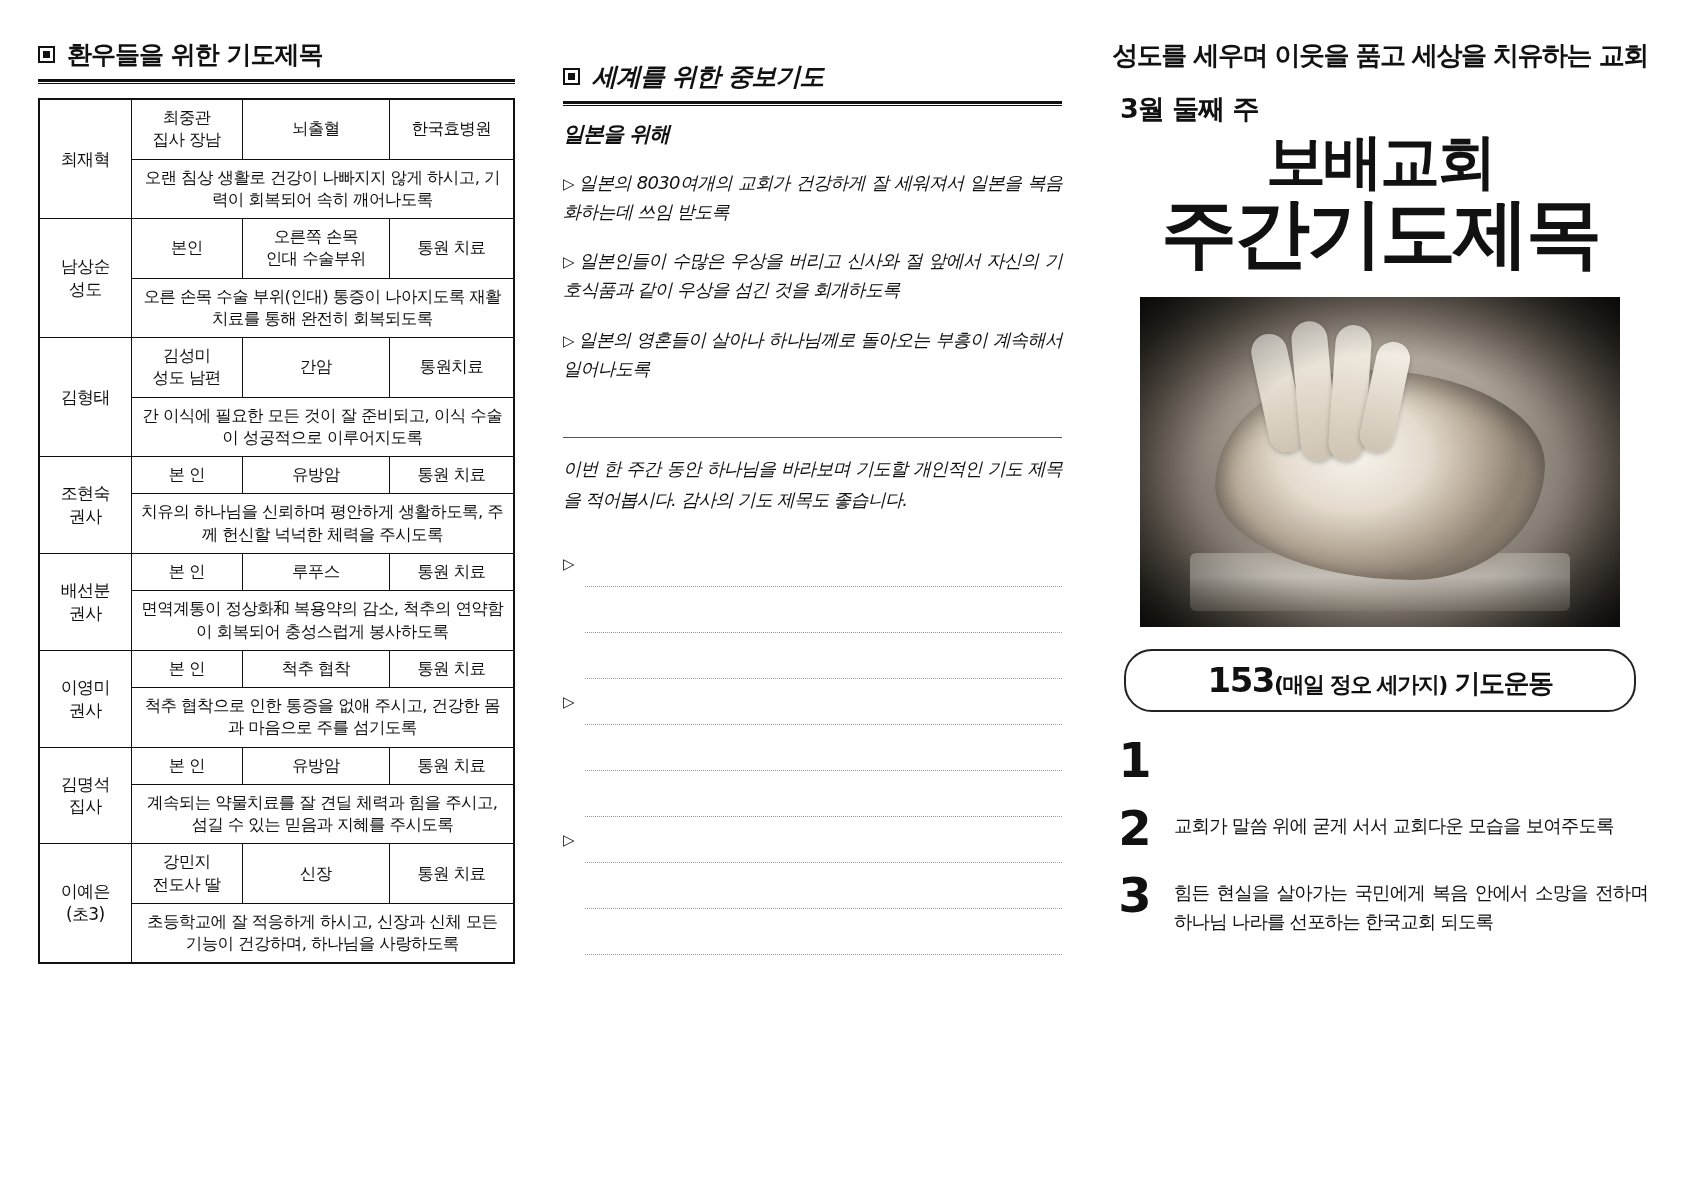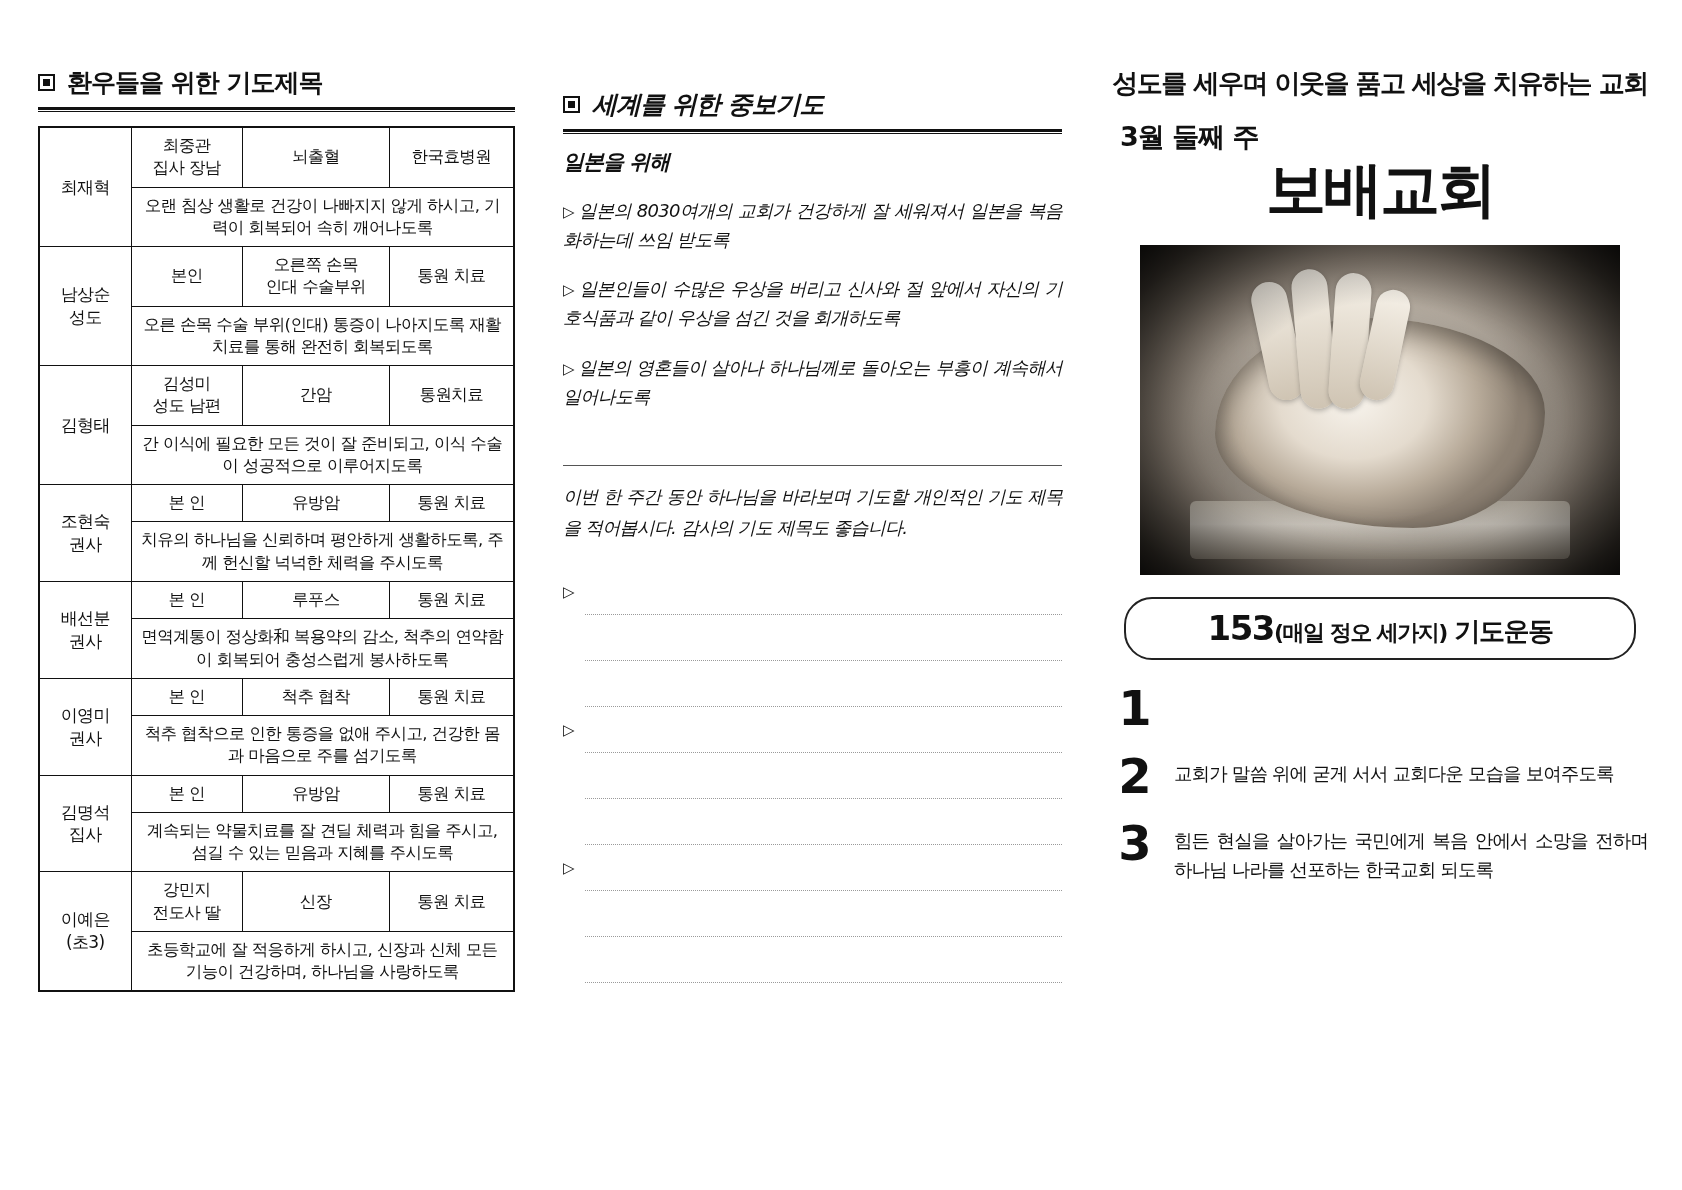--- a/index.html
+++ b/index.html
@@ -4,21 +4,21 @@
 <style>
   * { box-sizing: border-box; }
   html, body { margin:0; padding:0; }
   body {
     width:1682px; height:1190px;
     background:#ffffff;
     font-family:"DejaVu Sans", sans-serif;
     color:#111;
     overflow:hidden;
   }
-  .page { position:relative; width:1682px; height:1054px; display:flex;margin-top:28px; }
+  .page { position:relative; width:1682px; height:1054px; display:flex; }
 
   
   .col { position:relative; }
   .col-left  { width:545px; padding:38px 30px 0 38px; }
   .col-mid   { width:545px; padding:60px 28px 0 18px;font-style:italic; }
   .col-right { width:592px; padding:38px 34px 0 22px; }
 
   
   .sec-head {
     display:flex; align-items:center; gap:12px;
@@ -291,20 +291,21 @@
         </div>
       </div>
   </div>
 
   <div class="col col-right">
     <div class="slogan">성도를 세우며 이웃을 품고 세상을 치유하는 교회</div>
     <div class="week">3월 둘째 주</div>
 
     <div class="church">
       <span class="l1">보배교회</span>
+      <span class="l2">주간기도제목</span>
     </div>
 
     <div class="photo">
       <div class="book"></div>
       <div class="hands"></div>
       <div class="finger" style="width:36px;height:120px;left:120px;top:36px;transform:rotate(-12deg)"></div>
       <div class="finger" style="width:36px;height:140px;left:156px;top:24px;transform:rotate(-5deg)"></div>
       <div class="finger" style="width:36px;height:136px;left:192px;top:28px;transform:rotate(4deg)"></div>
       <div class="finger" style="width:34px;height:112px;left:228px;top:44px;transform:rotate(12deg)"></div>
       <div class="vign"></div>

